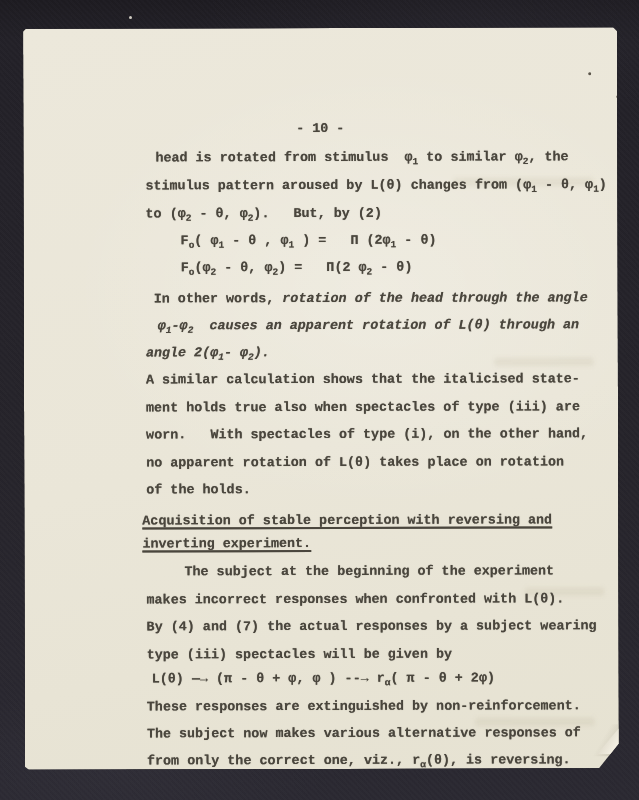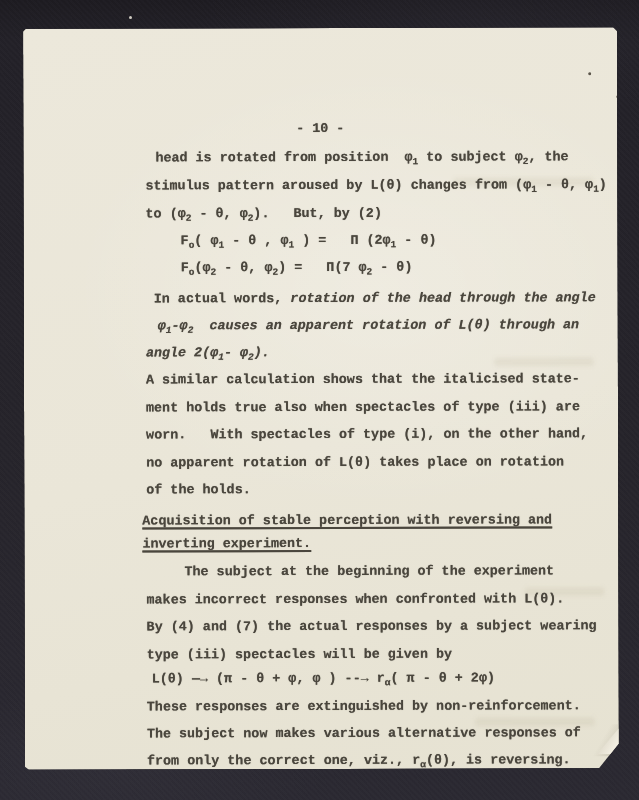--- a/index.html
+++ b/index.html
@@ -62,31 +62,31 @@
 <div class="paper">
   <div class="speck speck-d1"></div>
   <div class="speck speck-d2"></div>
   <div class="bleed" style="left:430px; top:150px; width:140px; height:9px;"></div>
   <div class="bleed" style="left:470px; top:330px; width:100px; height:9px;"></div>
   <div class="bleed" style="left:500px; top:560px; width:80px; height:9px;"></div>
   <div class="bleed" style="left:450px; top:690px; width:120px; height:9px;"></div>
 
   <div class="line center" style="top:92px;"><span>- 10 -</span></div>
 
-  <div class="line" style="top:121px; margin-left:10px;"><span>head is rotated from position  φ</span><span class="seg-sub">1</span><span> to subject φ</span><span class="seg-sub">2</span><span>, the</span></div>
+  <div class="line" style="top:121px; margin-left:10px;"><span>head is rotated from stimulus  φ</span><span class="seg-sub">1</span><span> to similar φ</span><span class="seg-sub">2</span><span>, the</span></div>
 
   <div class="line" style="top:149px;"><span>stimulus pattern aroused by L(θ) changes from (φ</span><span class="seg-sub">1</span><span> - θ, φ</span><span class="seg-sub">1</span><span>)</span></div>
 
   <div class="line" style="top:177px;"><span>to (φ</span><span class="seg-sub">2</span><span> - θ, φ</span><span class="seg-sub">2</span><span>).   But, by (2)</span></div>
 
   <div class="line" style="top:204px; margin-left:35px;"><span>F</span><span class="seg-sub">o</span><span>( φ</span><span class="seg-sub">1</span><span> - θ , φ</span><span class="seg-sub">1</span><span> ) =   Π (2φ</span><span class="seg-sub">1</span><span> - θ)</span></div>
 
-  <div class="line" style="top:231px; margin-left:35px;"><span>F</span><span class="seg-sub">o</span><span>(φ</span><span class="seg-sub">2</span><span> - θ, φ</span><span class="seg-sub">2</span><span>) =   Π(7 φ</span><span class="seg-sub">2</span><span> - θ)</span></div>
+  <div class="line" style="top:231px; margin-left:35px;"><span>F</span><span class="seg-sub">o</span><span>(φ</span><span class="seg-sub">2</span><span> - θ, φ</span><span class="seg-sub">2</span><span>) =   Π(2 φ</span><span class="seg-sub">2</span><span> - θ)</span></div>
 
-  <div class="line" style="top:262px; margin-left:8px;"><span>In actual words, </span><span class="seg-i">rotation of the head through the angle</span></div>
+  <div class="line" style="top:262px; margin-left:8px;"><span>In other words, </span><span class="seg-i">rotation of the head through the angle</span></div>
 
   <div class="line" style="top:289px; margin-left:12px;"><span class="seg-i">φ</span><span class="seg-sub seg-i">1</span><span class="seg-i">-φ</span><span class="seg-sub seg-i">2</span><span class="seg-i">  causes an apparent rotation of L(θ) through an</span></div>
 
   <div class="line" style="top:316px;"><span class="seg-i">angle 2(φ</span><span class="seg-sub seg-i">1</span><span class="seg-i">- φ</span><span class="seg-sub seg-i">2</span><span class="seg-i">).</span></div>
 
   <div class="line" style="top:343px;"><span>A similar calculation shows that the italicised state-</span></div>
   <div class="line" style="top:371px;"><span>ment holds true also when spectacles of type (iii) are</span></div>
   <div class="line" style="top:398px;"><span>worn.   With spectacles of type (i), on the other hand,</span></div>
   <div class="line" style="top:426px;"><span>no apparent rotation of L(θ) takes place on rotation</span></div>
   <div class="line" style="top:453px;"><span>of the holds.</span></div>

